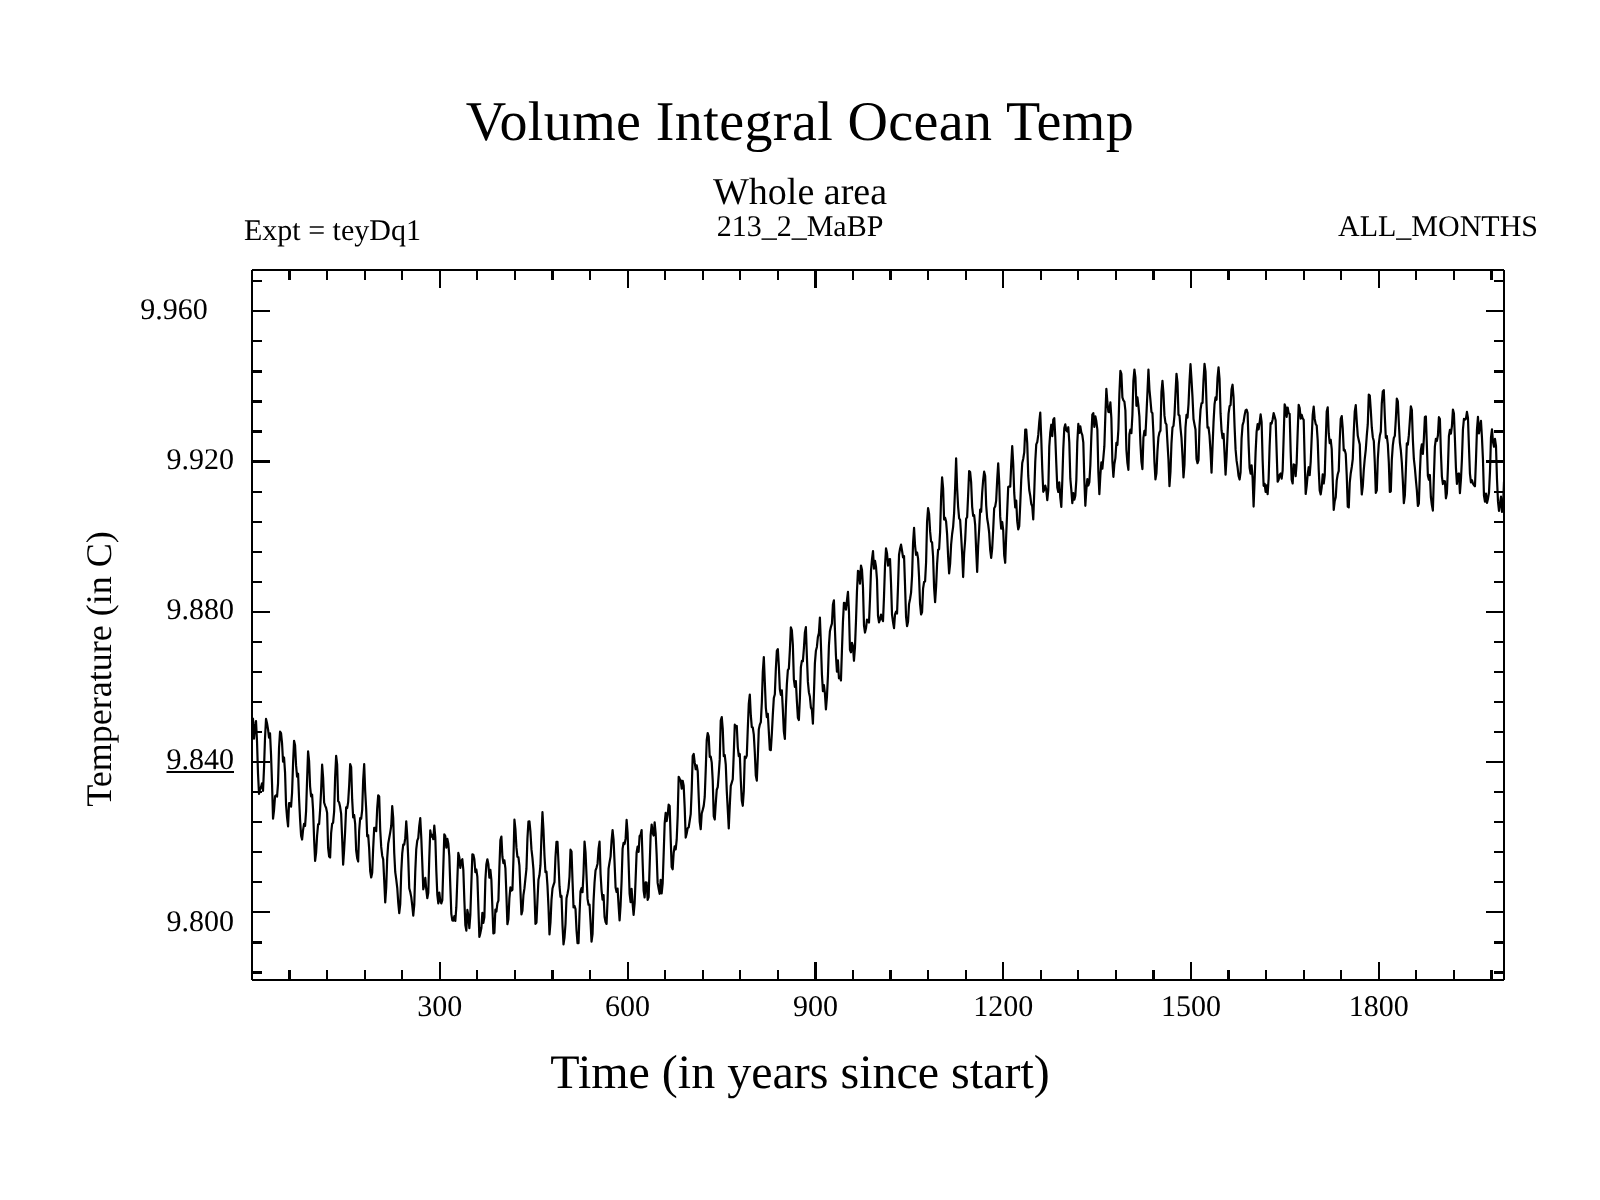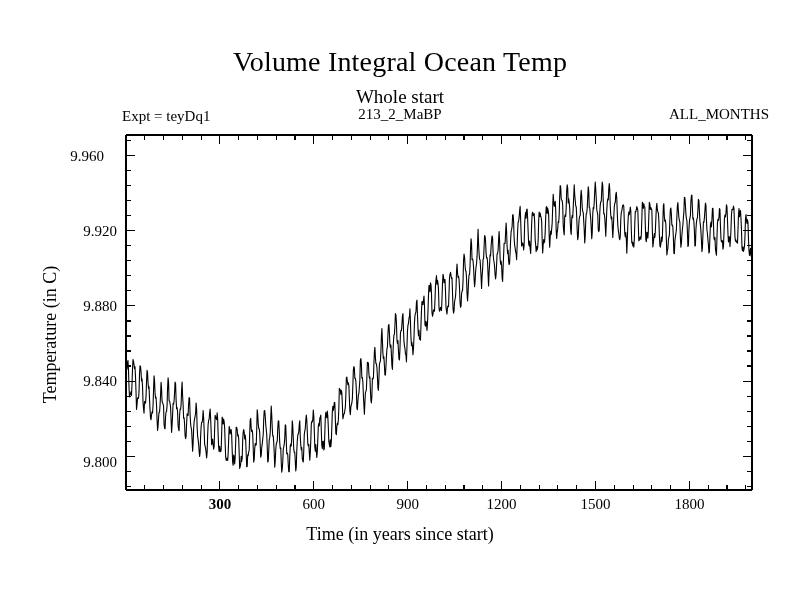--- a/index.html
+++ b/index.html
@@ -20,21 +20,21 @@
   }
   #sub-title{
     left:0;right:0;top:86px;text-align:center;
     font-size:19px;
   }
   #expt-label{left:122px;top:108px;font-size:15px;text-align:right;}
   #center-label{left:0;right:0;top:106px;text-align:center;font-size:15px;}
   #months-label{right:31px;top:106px;font-size:15px;}
 
   #x-axis-title{
-    left:0;right:0;top:524px;text-align:center;font-size:18px;
+    left:0;right:0;top:524px;text-align:center;font-size:24px;
   }
   #y-axis-title{
     left:-70px;top:324px;width:240px;text-align:center;font-size:18px;
     transform:rotate(-90deg);transform-origin:50% 50%;
   }
   .ytick-label{
     position:absolute;right:0;width:60px;text-align:right;
     font-size:15px;transform:translateY(-50%);
   }
   #ytick-wrap{position:absolute;left:57px;top:0;width:60px;height:600px;}
@@ -44,37 +44,37 @@
   }
   #xtick-wrap{position:absolute;left:0;top:496px;width:800px;height:24px;}
   svg{position:absolute;left:0;top:0;}
 </style>
 </head>
 <body>
 
 <div id="chart-root">
 
   <div class="txt" id="main-title">Volume Integral Ocean Temp</div>
-  <div class="txt" id="sub-title">Whole start</div>
+  <div class="txt" id="sub-title">Whole area</div>
   <div class="txt" id="expt-label">Expt = teyDq1</div>
   <div class="txt" id="center-label">213_2_MaBP</div>
   <div class="txt" id="months-label">ALL_MONTHS</div>
 
   <div class="txt" id="x-axis-title">Time (in years since start)</div>
   <div class="txt" id="y-axis-title">Temperature (in C)</div>
 
   <div id="ytick-wrap">
       <div class="ytick-label" style="top: 462px;">9.800</div>
-      <div class="ytick-label" style="top: 381.058px;">9.840</div>
+      <div class="ytick-label" style="top: 381.058px; text-decoration: underline;">9.840</div>
       <div class="ytick-label" style="top: 305.926px;">9.880</div>
       <div class="ytick-label" style="top: 230.794px;">9.920</div>
       <div class="ytick-label" style="top: 155.661px; text-align: center;">9.960</div>
     </div>
   <div id="xtick-wrap">
-      <div class="xtick-label" style="left: 219.9px; font-weight: bold;">300</div>
+      <div class="xtick-label" style="left: 219.9px;">300</div>
       <div class="xtick-label" style="left: 313.8px;">600</div>
       <div class="xtick-label" style="left: 407.7px;">900</div>
       <div class="xtick-label" style="left: 501.6px;">1200</div>
       <div class="xtick-label" style="left: 595.5px;">1500</div>
       <div class="xtick-label" style="left: 689.4px;">1800</div>
     </div>
 
   <svg id="plot-svg" width="800" height="600">
     <g id="axis-layer">
         <line x1="126" y1="135" x2="752" y2="135" stroke="#000" stroke-width="1.3" shape-rendering="crispEdges"></line>

